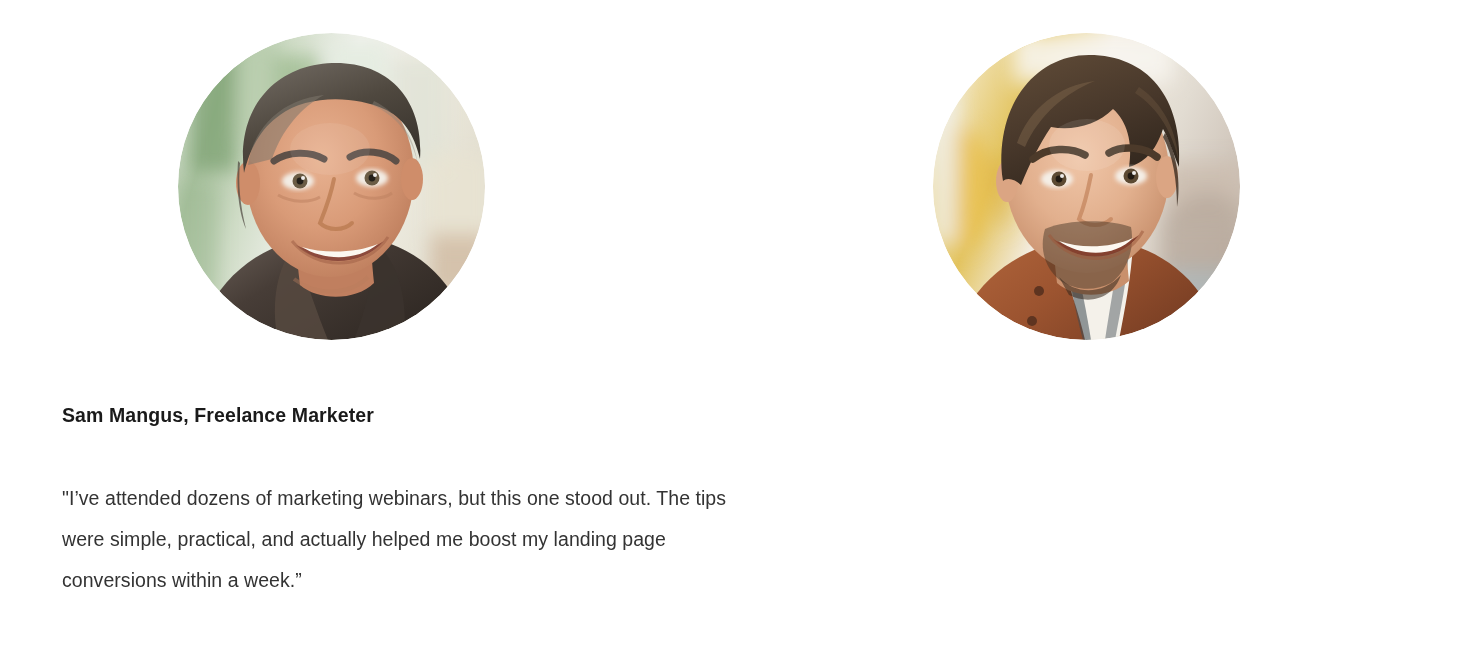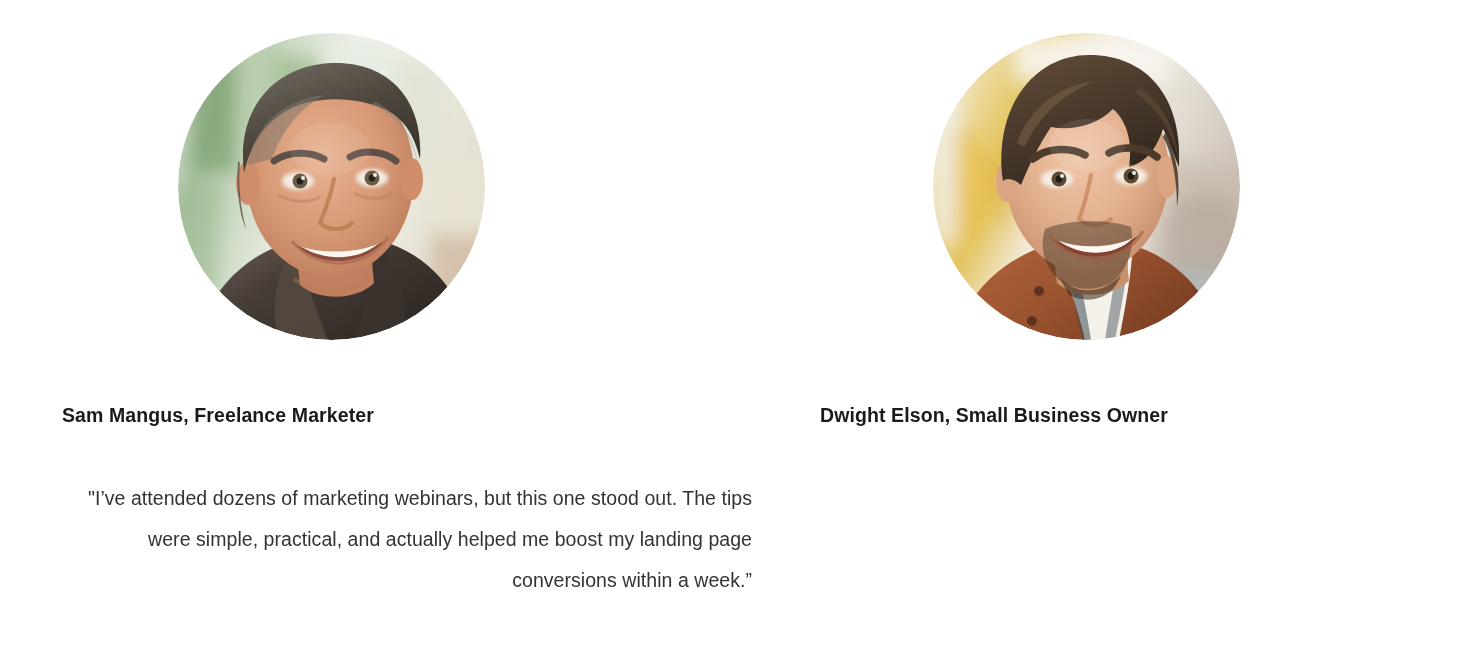--- a/index.html
+++ b/index.html
@@ -13,21 +13,20 @@
     background: #ffffff;
     font-family: "Liberation Sans", sans-serif;
     overflow: hidden;
   }
 
   .testimonials-section {
     position: relative;
     width: 1465px;
     height: 661px;
     box-sizing: border-box;
-    text-align: right;
   }
 
   .testimonial-card {
     position: absolute;
     top: 0;
     width: 700px;
     height: 661px;
   }
   .testimonial-card.card-1 { left: 62px; }
   .testimonial-card.card-2 { left: 820px; }
@@ -281,16 +280,15 @@
           <path d="M120 206 C 142 230 186 230 206 202 C 186 218 142 220 120 206 Z" fill="#84412f"></path>
           <path d="M126 208 C 148 224 182 224 200 205 C 178 215 148 216 126 208 Z" fill="#fcf8f1"></path>
           <path d="M116 202 C 140 234 190 234 210 198" stroke="#9d5a3d" stroke-width="3" fill="none" opacity="0.55"></path>
 
           <path d="M126 244 C 142 262 170 262 188 242 C 180 266 156 272 136 262 Z" fill="#33261c" opacity="0.55"></path>
           <ellipse cx="154" cy="112" rx="38" ry="26" fill="#ffffff" opacity="0.10"></ellipse>
         </g>
       </svg>
     </div>
 
-    <h3 class="person-name">Dwight Elson, Small Business Owner</h3>
   </div>
 
 </div>
 
 </body></html>

